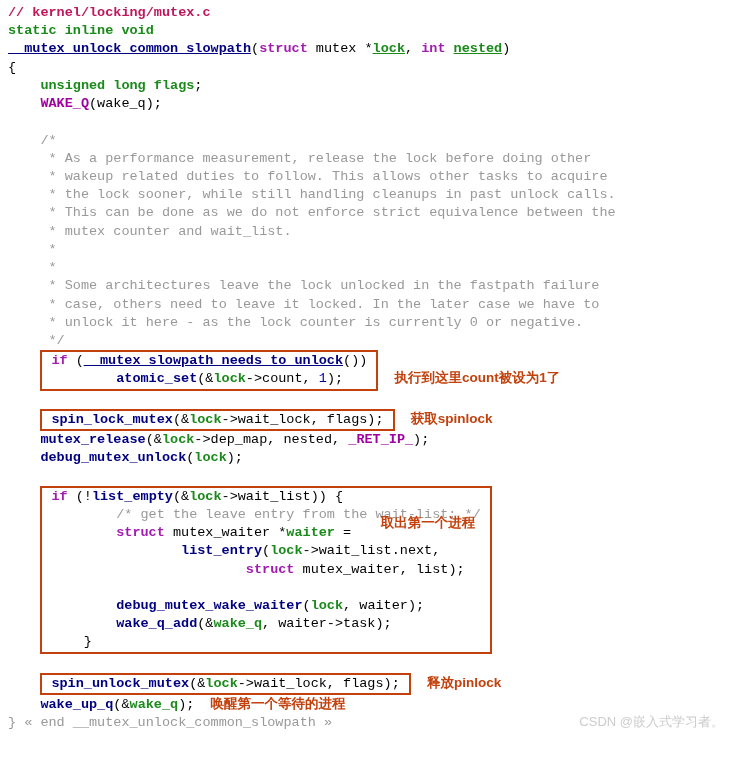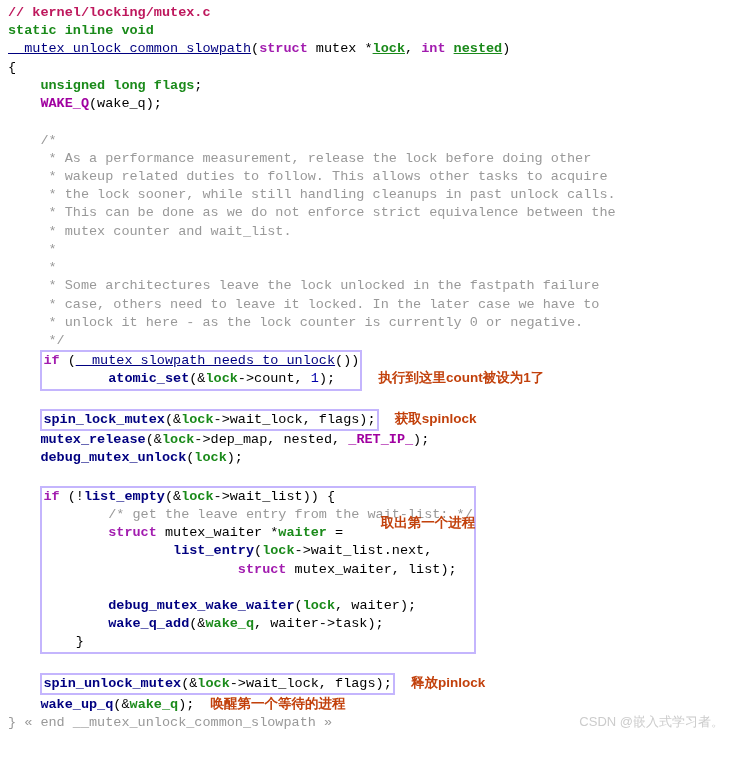--- a/index.html
+++ b/index.html
@@ -12,27 +12,27 @@
     color: #000;
     width: 720px;
     position: relative;
   }
   pre { margin: 0; font-family: inherit; white-space: pre; }
   .c-comment { color: #999; }
   .c-comment-top { color: #be185d; font-weight: bold; }
   .c-type { color: #1a8a1a; font-weight: bold; }
   .c-kw { color: #a21caf; font-weight: bold; }
   .c-fn { color: #000080; font-weight: bold; }
-  .c-fn-u { color: #000080; font-weight: normal; text-decoration: underline; }
+  .c-fn-u { color: #000080; font-weight: bold; text-decoration: underline; }
   .c-var { color: #1a8a1a; font-weight: bold; }
   .c-var-u { color: #1a8a1a; font-weight: bold; text-decoration: underline; }
   .c-macro { color: #a000a0; font-weight: bold; }
   .c-num { color: #00a; }
   .anno-red { color: #c2410c; font-weight: bold; font-family: "Microsoft YaHei", sans-serif; text-align: right; }
-  .boxed { border: 2px solid #c4b5fd; display: inline-block; padding: 0 1px; }
+  .boxed { border: 2px solid #c2410c; display: inline-block; padding: 0 9px; }
   .watermark {
     position: absolute;
     bottom: 6px;
     right: 12px;
     color: #ccc;
     font-family: "Microsoft YaHei", sans-serif;
     font-size: 13px;
   }
 </style>
 </head>

